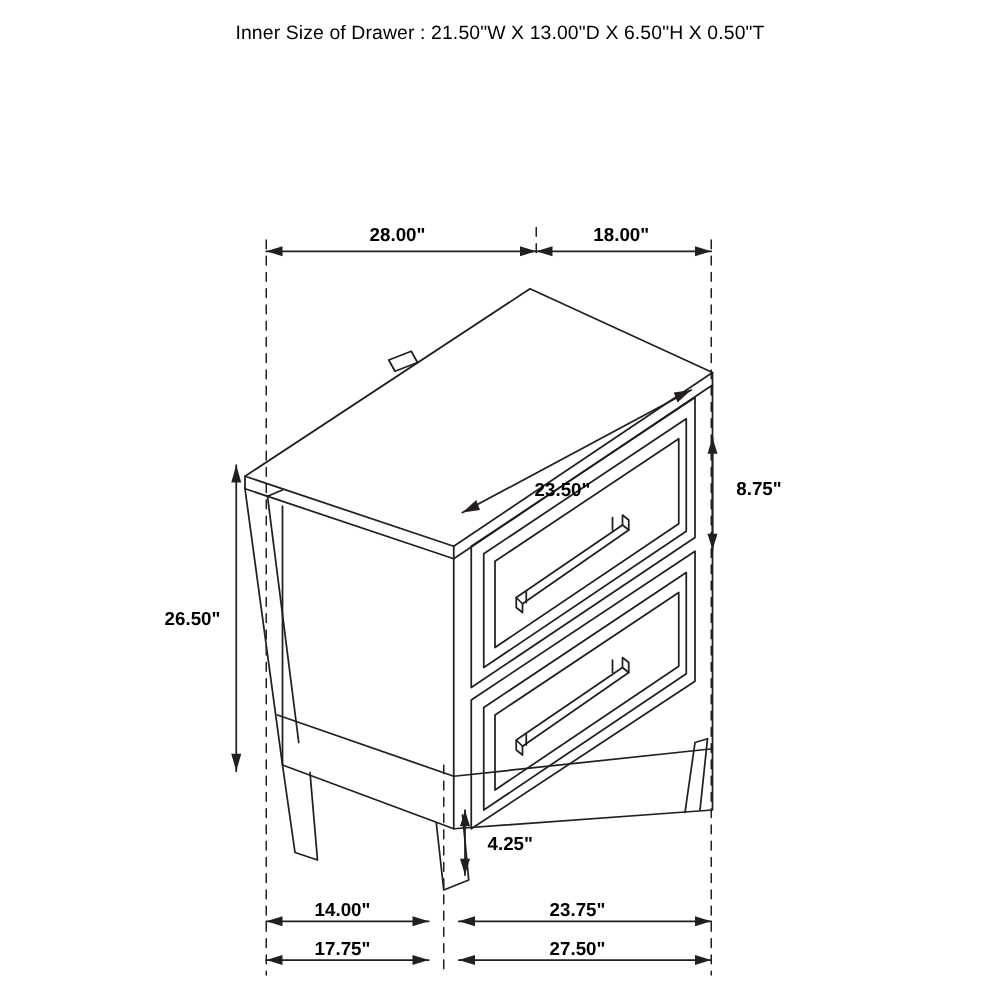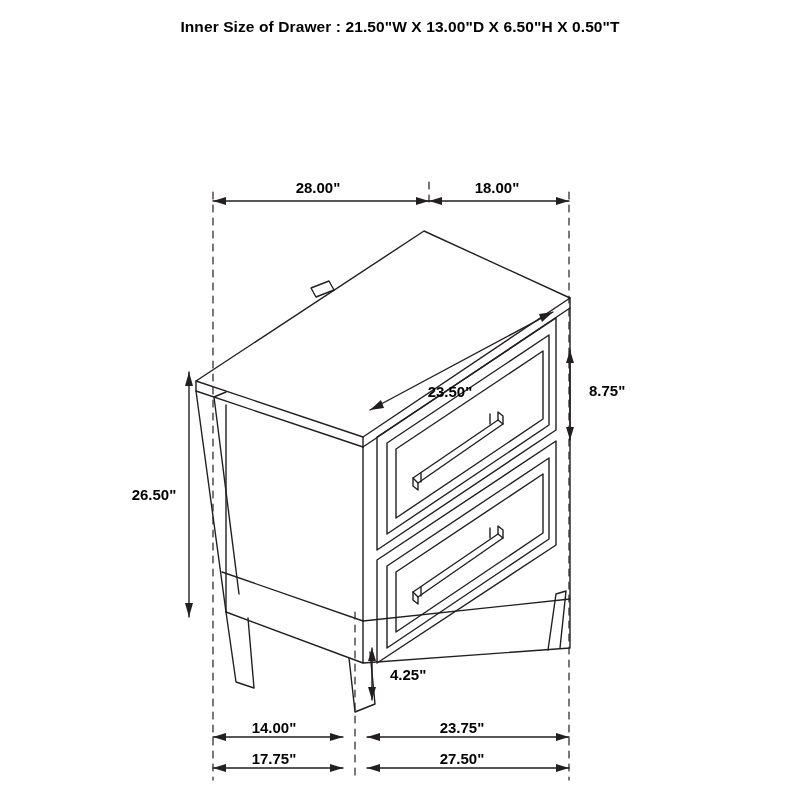--- a/index.html
+++ b/index.html
@@ -20,21 +20,21 @@
     width: 800px;
     height: 800px;
   }
   #title {
     position: absolute;
     top: 18px;
     left: 0;
     width: 800px;
     text-align: center;
     font-size: 15.5px;
-    font-weight: bold;
+    font-weight: normal;
     letter-spacing: 0.1px;
     color: #000;
   }
   svg#drawing {
     position: absolute;
     top: 0;
     left: 0;
     width: 800px;
     height: 800px;
   }

